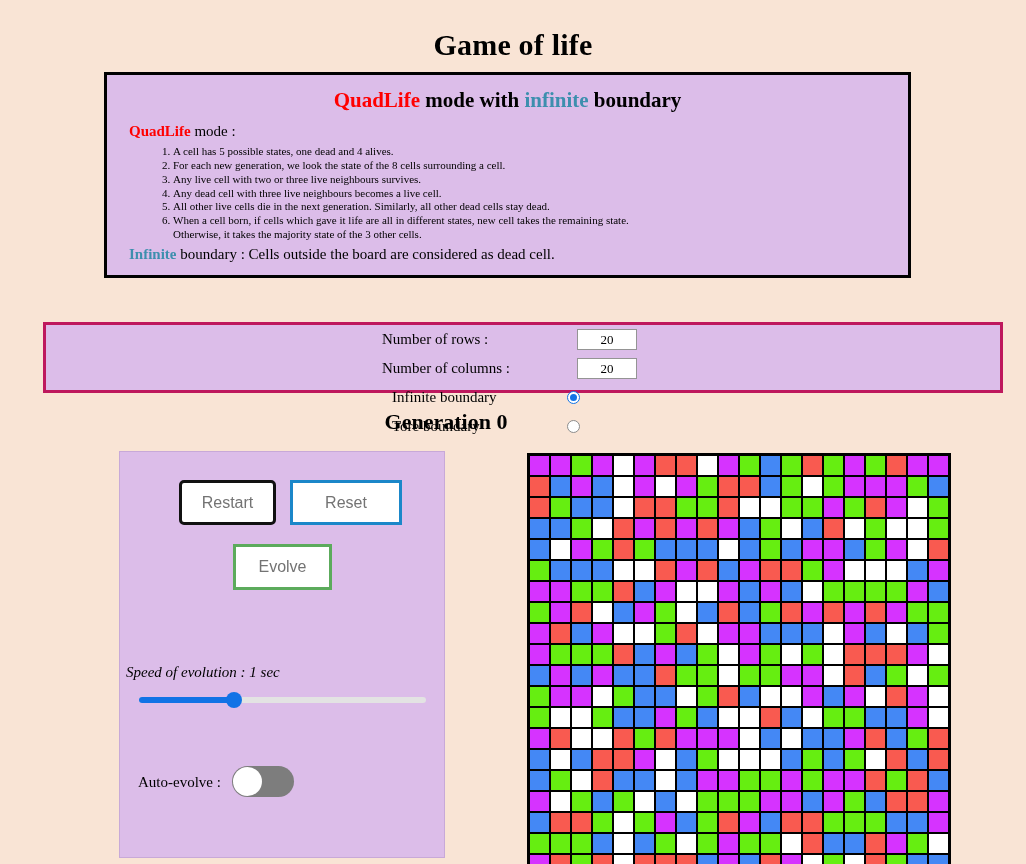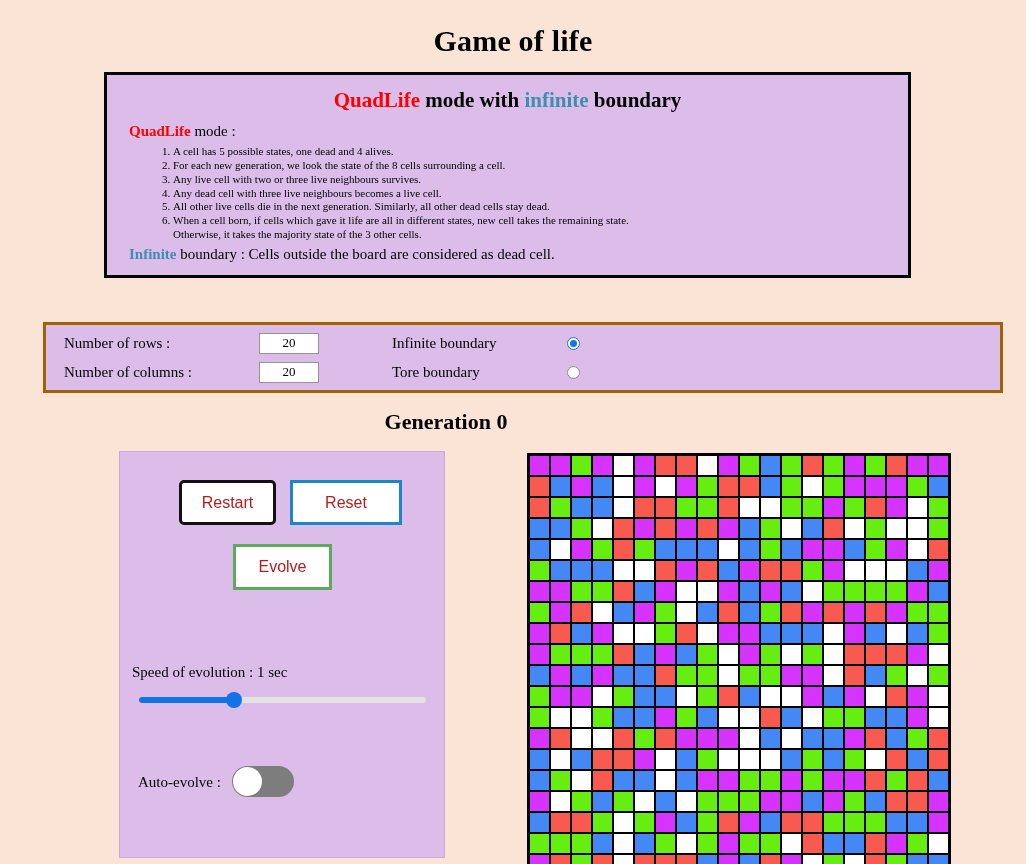--- a/index.html
+++ b/index.html
@@ -8,22 +8,22 @@
     background:#f9e4d5;
     font-family:"Liberation Serif", serif;
     overflow:hidden;
     position:relative;
   }
   .page-title{
     text-align:center;
     font-size:30px;
     font-weight:bold;
     color:#000;
-    margin:12px;
-    padding-top:12px;
+    margin:0;
+    padding-top:28px;
     letter-spacing:0.2px;
   }
   
   .info-panel{
     position:absolute;
     left:104px;top:72px;
     width:807px;
     border:3px solid #000;
     background:#dcbde9;
     padding:0 0 10px 0;
@@ -57,25 +57,26 @@
     font-size:15px;
     margin:4px 0 2px 22px;
     color:#000;
   }
   .boundary-line .teal{font-weight:bold;}
   
   .settings-bar{
     position:absolute;
     left:43px;top:322px;
     width:960px;height:71px;
-    border:3px solid #a16207;
+    border:3px solid #be185d;
     background:#dcbde9;
     box-sizing:border-box;
     display:flex;
     align-items:center;
+    flex-direction:column;
   }
   .settings-col{display:flex;flex-direction:column;justify-content:center;height:100%;}
   .col-dims{margin-left:18px;width:300px;}
   .dim-row{display:flex;align-items:center;height:29px;}
   .dim-label{font-size:15px;color:#000;width:195px;}
   .num-input{
     width:54px;height:17px;
     border:1px solid #949494;
     background:#fff;
     font-family:"Liberation Serif", serif;
@@ -117,21 +118,21 @@
     left:119px;top:451px;
     width:326px;height:407px;
     background:#dcbde9;
     border:1px solid #c8a9d8;
     box-sizing:border-box;
   }
   .btn{
     background:#fff;
     font-family:"Liberation Sans", sans-serif;
     font-size:16px;
-    color:#b91c1c;
+    color:#737373;
     text-align:center;
     box-sizing:border-box;
     cursor:pointer;
   }
   .btn-restart{
     position:absolute;left:59px;top:28px;
     width:97px;height:45px;
     border:3px solid #111;border-radius:5px;
     line-height:39px;
   }
@@ -141,22 +142,22 @@
     border:3px solid #1b87c9;
     line-height:39px;
   }
   .btn-evolve{
     position:absolute;left:113px;top:92px;
     width:99px;height:46px;
     border:3px solid #5cab5c;
     line-height:40px;
   }
   .speed-label{
-    position:absolute;left:12px;top:212px;
-    font-size:15px;color:#000;
+    position:absolute;left:6px;top:212px;
+    font-size:15px;color:#000;font-style:italic;
   }
   .slider-wrap{
     position:absolute;left:19px;top:240px;
     width:287px;height:16px;
   }
   .slider-track{
     position:absolute;left:0;top:5px;
     width:287px;height:6px;border-radius:3px;
     background:#e3e3e3;
   }

